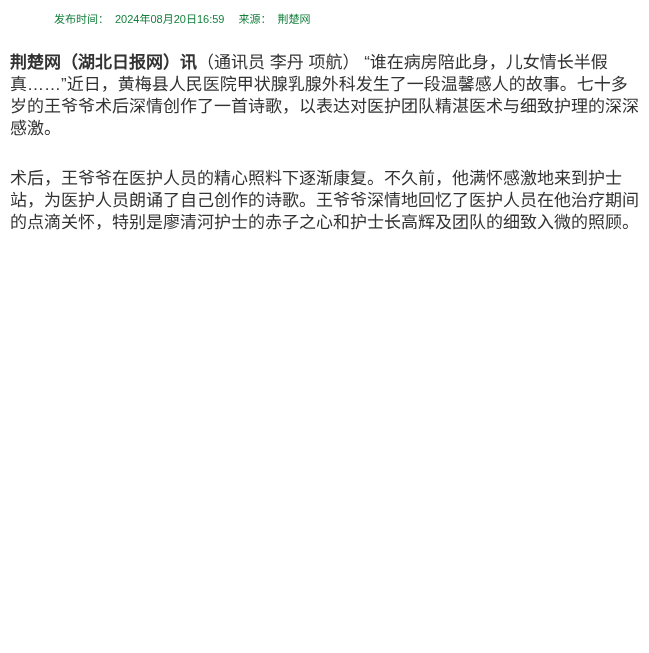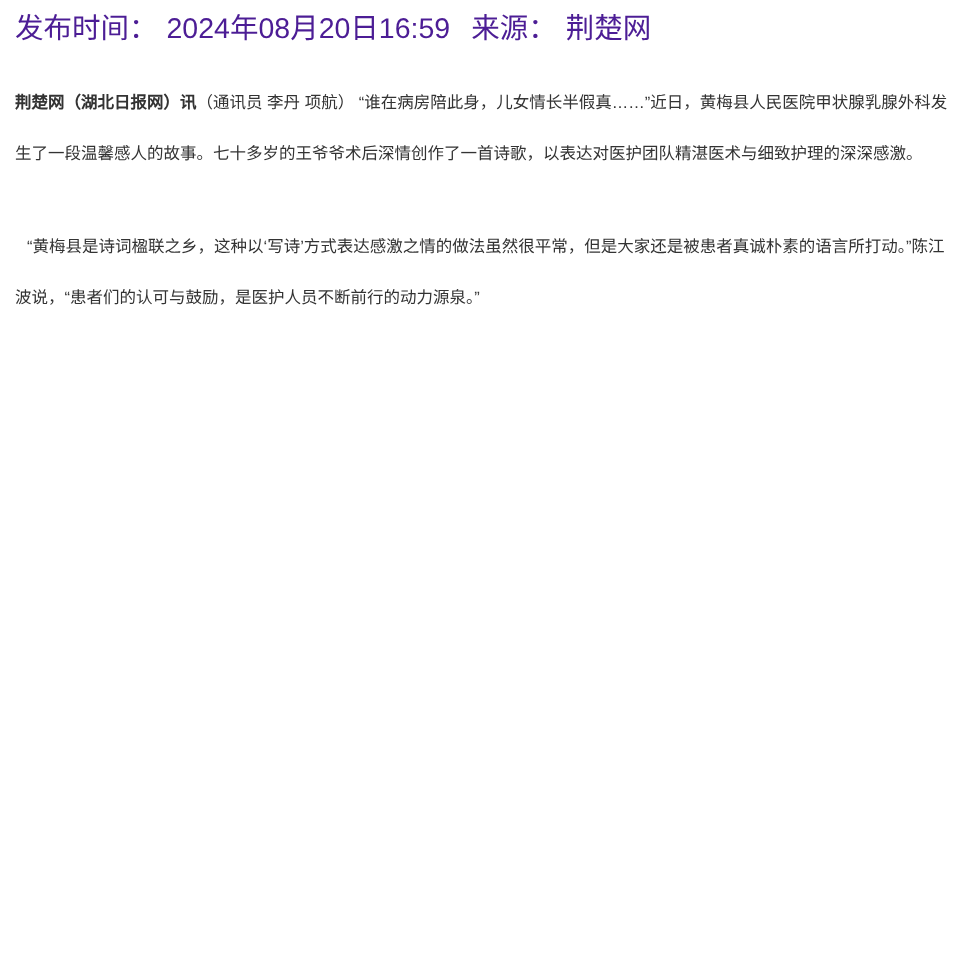--- a/index.html
+++ b/index.html
@@ -8,54 +8,55 @@
     background: #ffffff;
   }
   body {
     width: 649px;
     height: 653px;
     overflow: hidden;
     font-family: "Liberation Sans", "DejaVu Sans", sans-serif;
   }
   .meta {
     padding: 9px 10px 0 10px;
-    font-size: 19px;
+    font-size: 11px;
     line-height: 21px;
-    color: #4c1d95;
+    color: #15803d;
     white-space: nowrap;
+    margin-left: 44px;
   }
   .meta .gap {
     display: inline-block;
     width: 14px;
   }
   .meta .sp {
     display: inline-block;
     width: 6px;
   }
   .article {
     padding: 0 10px;
     margin-top: 22px;
   }
   .article p {
     margin: 0 0 28px 0;
-    font-size: 11px;
-    line-height: 34px;
+    font-size: 17px;
+    line-height: 22px;
     color: #333333;
     word-break: break-all;
   }
   .article p strong {
     font-weight: bold;
   }
   .article p.indent {
     text-indent: 8px;
   }
 </style>
 </head>
 <body>
 
 <div class="meta">
   <span>发布时间：</span><span class="sp"></span><span>2024年08月20日16:59</span><span class="gap"></span><span>来源：</span><span class="sp"></span><span>荆楚网</span>
 </div>
 
 <div class="article">
   <p><strong>荆楚网（湖北日报网）讯</strong><span>（通讯员 李丹 项航） “谁在病房陪此身，儿女情长半假真……”近日，黄梅县人民医院甲状腺乳腺外科发生了一段温馨感人的故事。七十多岁的王爷爷术后深情创作了一首诗歌，以表达对医护团队精湛医术与细致护理的深深感激。</span></p>
-  <p class="indent">“黄梅县是诗词楹联之乡，这种以‘写诗’方式表达感激之情的做法虽然很平常，但是大家还是被患者真诚朴素的语言所打动。”陈江波说，“患者们的认可与鼓励，是医护人员不断前行的动力源泉。”</p>
+  <p>术后，王爷爷在医护人员的精心照料下逐渐康复。不久前，他满怀感激地来到护士站，为医护人员朗诵了自己创作的诗歌。王爷爷深情地回忆了医护人员在他治疗期间的点滴关怀，特别是廖清河护士的赤子之心和护士长高辉及团队的细致入微的照顾。</p>
 </div>
 
 </body></html>

